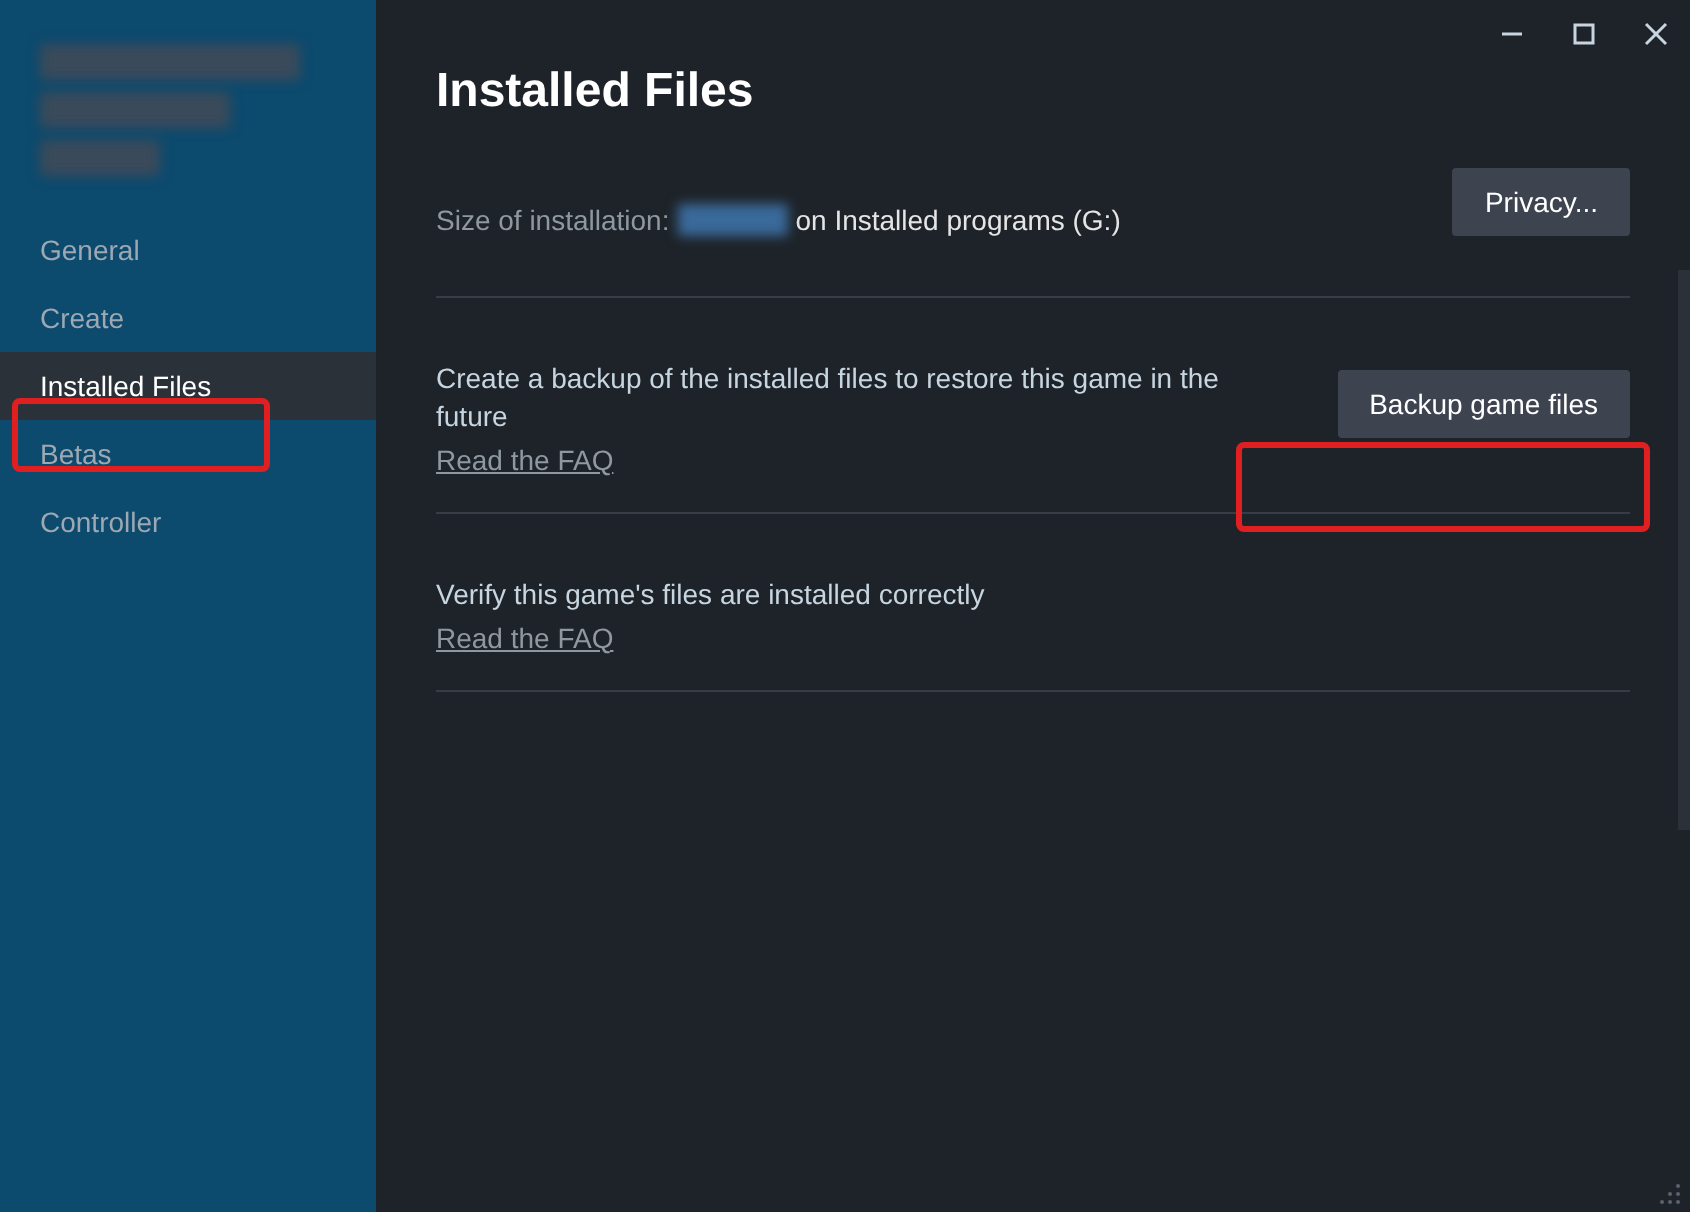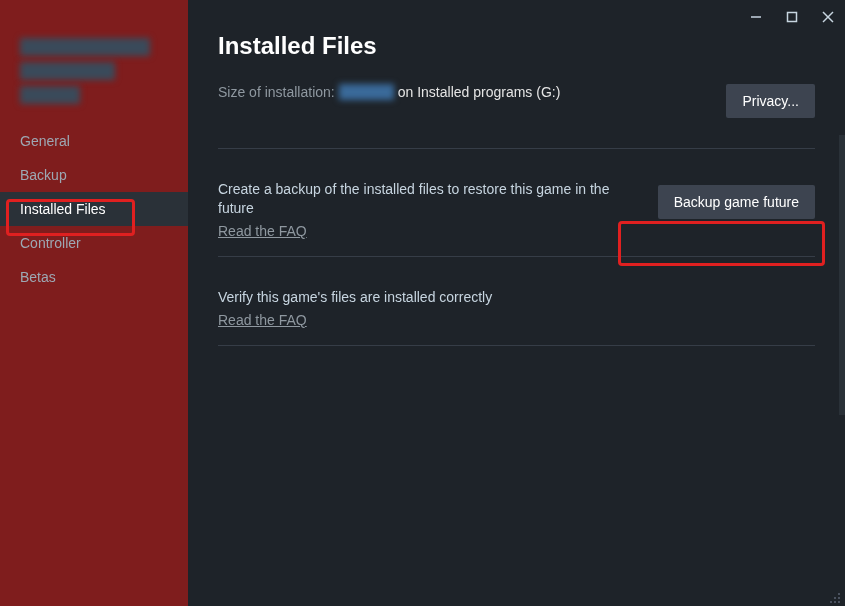--- a/index.html
+++ b/index.html
@@ -40,22 +40,22 @@
       stroke-width: 1.5;
       fill: none;
     }
     .layout {
       display: flex;
       width: 100%;
       height: 100%;
     }
     .sidebar {
       width: 188px;
-      background: #7f1d1d;
-      padding-top: 28px;
+      background: #0c4a6e;
+      padding-top: 12px;
       flex-shrink: 0;
     }
     .game-header {
       padding: 10px 20px 20px 20px;
     }
     .blur-block {
       background: #3a4a5a;
       filter: blur(3px);
       border-radius: 1px;
     }
@@ -104,21 +104,21 @@
       position: relative;
     }
     .page-title {
       font-size: 24px;
       font-weight: bold;
       color: #fff;
       margin-bottom: 24px;
     }
     .size-row {
       display: flex;
-      align-items: flex-start;
+      align-items: flex-end;
       justify-content: space-between;
       margin-bottom: 30px;
     }
     .size-text {
       font-size: 14px;
       color: #8f98a0;
       display: flex;
       align-items: center;
       gap: 4px;
     }
@@ -222,24 +222,24 @@
 
 <div class="layout">
   <aside class="sidebar">
     <div class="game-header">
       <div class="blur-block blur-line1"></div>
       <div class="blur-block blur-line2"></div>
       <div class="blur-block blur-line3"></div>
     </div>
     <ul class="nav-list">
       <li class="nav-item">General</li>
-      <li class="nav-item">Backup</li>
+      <li class="nav-item">Create</li>
       <li class="nav-item active">Installed Files</li>
+      <li class="nav-item">Betas</li>
       <li class="nav-item">Controller</li>
-      <li class="nav-item">Betas</li>
     </ul>
   </aside>
 
   <main class="main">
     <h1 class="page-title">Installed Files</h1>
 
     <div class="size-row">
       <div class="size-text">
         <span>Size of installation:</span>
         <span class="size-inline-blur"></span>
@@ -248,21 +248,21 @@
       <button class="btn">Privacy...</button>
     </div>
 
     <hr class="divider">
 
     <div class="section-row">
       <div class="section-text">
         <div class="section-desc">Create a backup of the installed files to restore this game in the future</div>
         <span class="faq-link">Read the FAQ</span>
       </div>
-      <button class="btn">Backup game future</button>
+      <button class="btn">Backup game files</button>
     </div>
 
     <hr class="divider">
 
     <div class="section-row">
       <div class="section-text">
         <div class="section-desc">Verify this game's files are installed correctly</div>
         <span class="faq-link">Read the FAQ</span>
       </div>
     </div>

